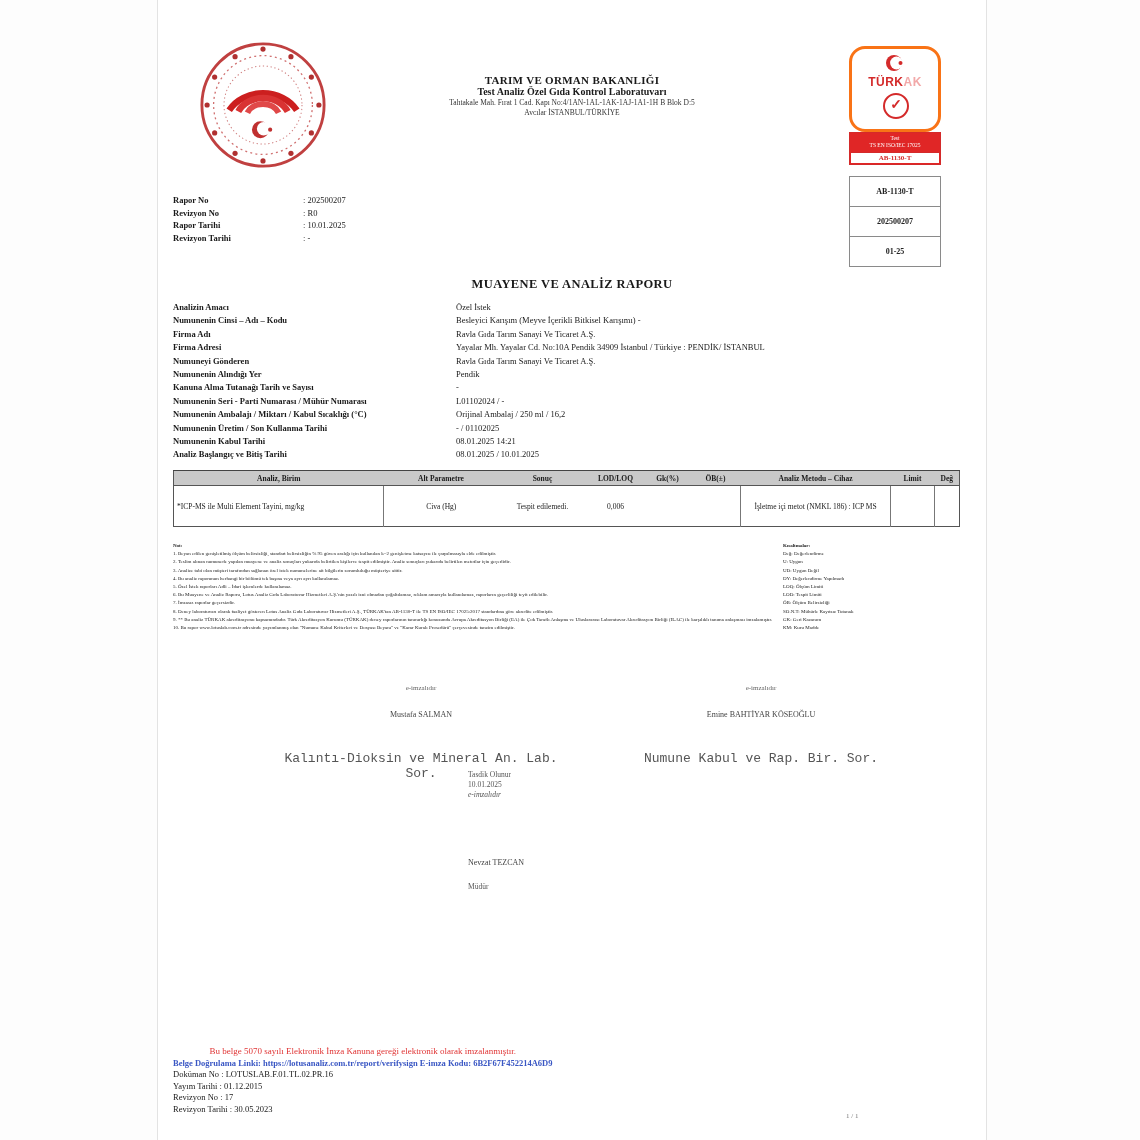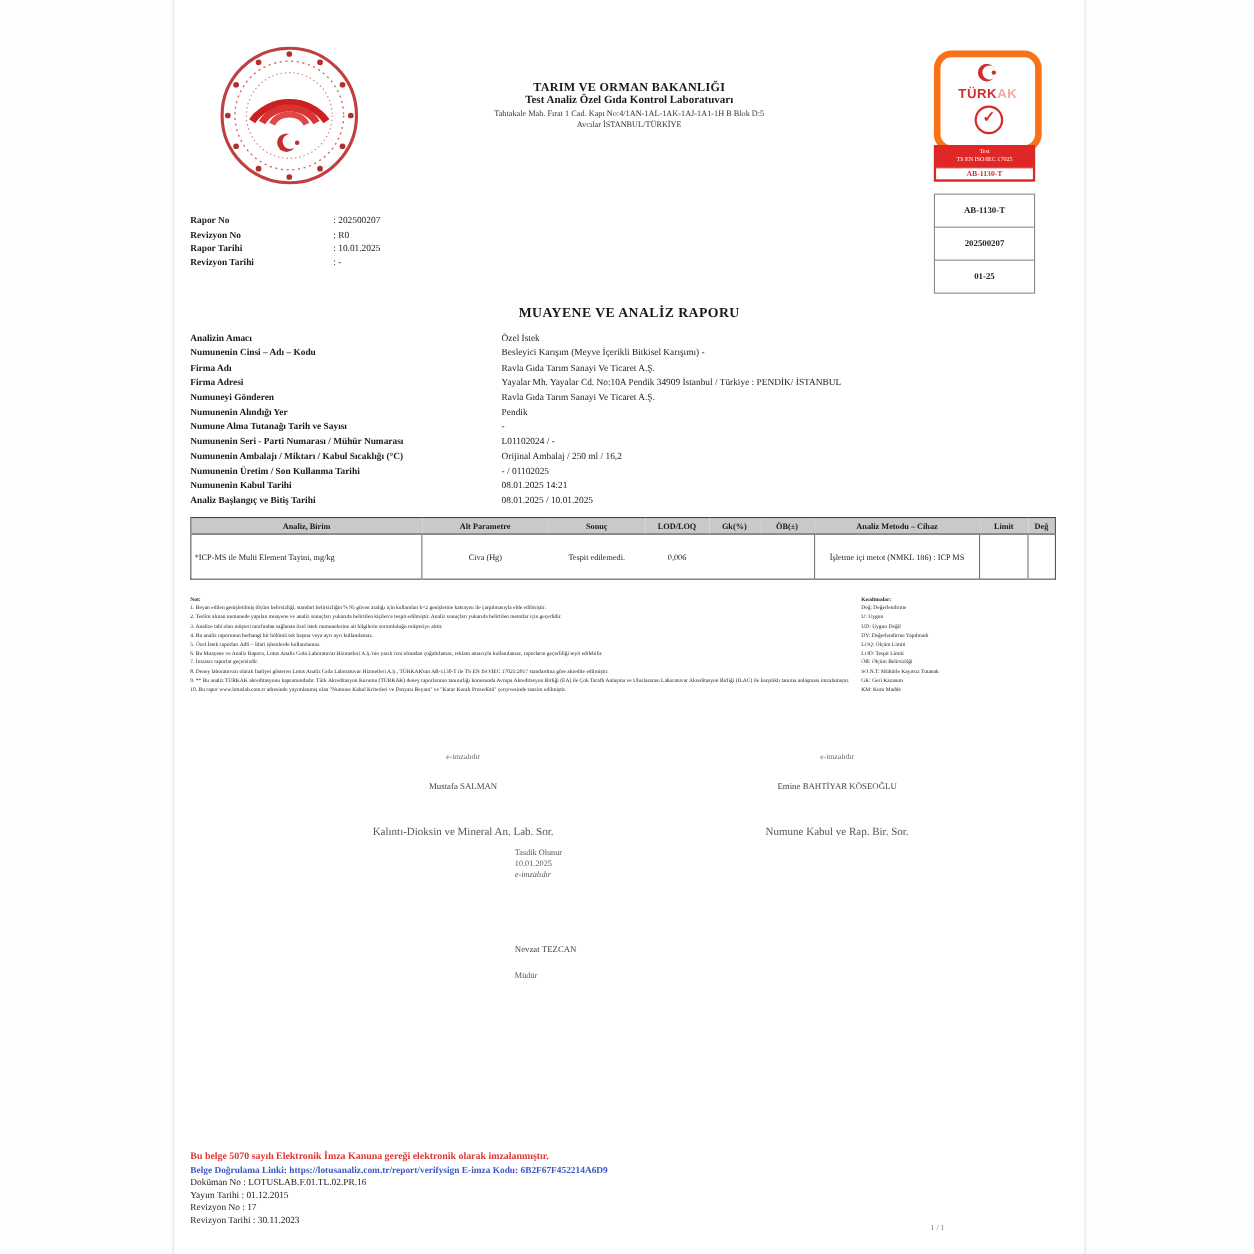--- a/index.html
+++ b/index.html
@@ -12,21 +12,21 @@
   .emblem{left:40px;top:40px;width:130px;height:130px;}
 
   
   .hdr{left:0;top:74px;width:100%;text-align:center;}
   .hdr .tc{font-size:10px;font-weight:bold;}
   .hdr .min{font-size:11px;font-weight:bold;letter-spacing:.3px;}
   .hdr .lab{font-size:10px;font-weight:bold;}
   .hdr .adr{font-size:7.5px;color:#333;margin-top:1px;}
 
   
-  .tklogo{left:691px;top:46px;width:86px;height:80px;border:6px solid #f97316;border-radius:16px;
+  .tklogo{left:691px;top:46px;width:86px;height:80px;border:3px solid #f97316;border-radius:16px;
     background:#fff;text-align:center;}
   .tk-crescent{position:absolute;left:33px;top:4px;width:20px;height:20px;}
   .tk-word{position:absolute;left:0;top:26px;width:100%;font-size:12px;font-weight:bold;
     font-family:"Liberation Sans",sans-serif;letter-spacing:.5px;}
   .tk-word .turk{color:#d42a2a;}
   .tk-word .ak{color:#f2a9a9;}
   .tk-check{position:absolute;left:31px;top:44px;width:22px;height:22px;border:2px solid #d42a2a;
     border-radius:50%;color:#d42a2a;font-size:14px;line-height:20px;font-weight:bold;}
   .tkbadge{left:691px;top:132px;width:90px;border:1px solid #d42a2a;background:#e02626;text-align:center;}
   .tkbadge .b1{color:#fff;font-size:5.5px;line-height:7px;padding-top:2px;}
@@ -68,29 +68,29 @@
   .notes .nh{font-weight:bold;}
   .abbr{left:625px;top:542px;width:170px;font-size:5px;line-height:8.2px;color:#222;}
   .abbr .nh{font-weight:bold;}
 
   
   .sig{width:300px;text-align:center;color:#555;}
   .sigL{left:113px;top:684px;}
   .sigR{left:453px;top:684px;}
   .sig .esign{font-size:7px;margin-bottom:18px;color:#666;}
   .sig .name{font-size:8px;margin-bottom:32px;color:#444;}
-  .sig .role{font-size:10px;color:#555;}
+  .sig .role{font-size:13px;color:#555;font-family:Liberation Mono, monospace;}
   .approve{left:310px;top:770px;width:200px;color:#555;font-size:7.5px;line-height:10px;}
   .approve .gap{height:14px;}
   .approve .name{font-size:8px;color:#444;margin-top:44px;}
   .approve .esi{font-style:italic;}
 
   
   .footer{left:15px;top:1046px;font-size:8.5px;line-height:11.5px;}
-  .f-red{color:#e03535;font-weight:bold;font-size:9px;}
+  .f-red{color:#e03535;font-weight:normal;font-size:9px;text-align:center;}
   .f-blue{color:#3a57c4;font-weight:bold;font-size:8.5px;}
   .pageno{left:688px;top:1112px;font-size:7px;color:#777;}
 </style>
 </head>
 <body>
 
 <div class="page">
 
   <div class="abs emblem">
     <svg width="130" height="130" viewBox="0 0 100 100">
@@ -181,21 +181,21 @@
       </div>
     <div class="frow">
         <span class="flbl">Numuneyi Gönderen</span>
         <span class="fval">Ravla Gıda Tarım Sanayi Ve Ticaret A.Ş.</span>
       </div>
     <div class="frow">
         <span class="flbl">Numunenin Alındığı Yer</span>
         <span class="fval">Pendik</span>
       </div>
     <div class="frow">
-        <span class="flbl">Numune Alma Tutanağı Tarih ve Sayısı</span>
+        <span class="flbl">Kanuna Alma Tutanağı Tarih ve Sayısı</span>
         <span class="fval">-</span>
       </div>
     <div class="frow">
         <span class="flbl">Numunenin Seri - Parti Numarası / Mühür Numarası</span>
         <span class="fval">L01102024 / -</span>
       </div>
     <div class="frow">
         <span class="flbl">Numunenin Ambalajı / Miktarı / Kabul Sıcaklığı (°C)</span>
         <span class="fval">Orijinal Ambalaj / 250 ml / 16,2</span>
       </div>
@@ -300,17 +300,17 @@
     <div class="gap"></div>
     <div>Müdür</div>
   </div>
 
   <div class="abs footer">
     <div class="f-red">Bu belge 5070 sayılı Elektronik İmza Kanuna gereği elektronik olarak imzalanmıştır.</div>
     <div class="f-blue">Belge Doğrulama Linki: https://lotusanaliz.com.tr/report/verifysign E-imza Kodu: 6B2F67F452214A6D9</div>
     <div>Doküman No : LOTUSLAB.F.01.TL.02.PR.16</div>
     <div>Yayım Tarihi : 01.12.2015</div>
     <div>Revizyon No : 17</div>
-    <div>Revizyon Tarihi : 30.11.2023</div>
+    <div>Revizyon Tarihi : 30.05.2023</div>
   </div>
   <div class="abs pageno">1 / 1</div>
 
 </div>
 
 </body></html>

